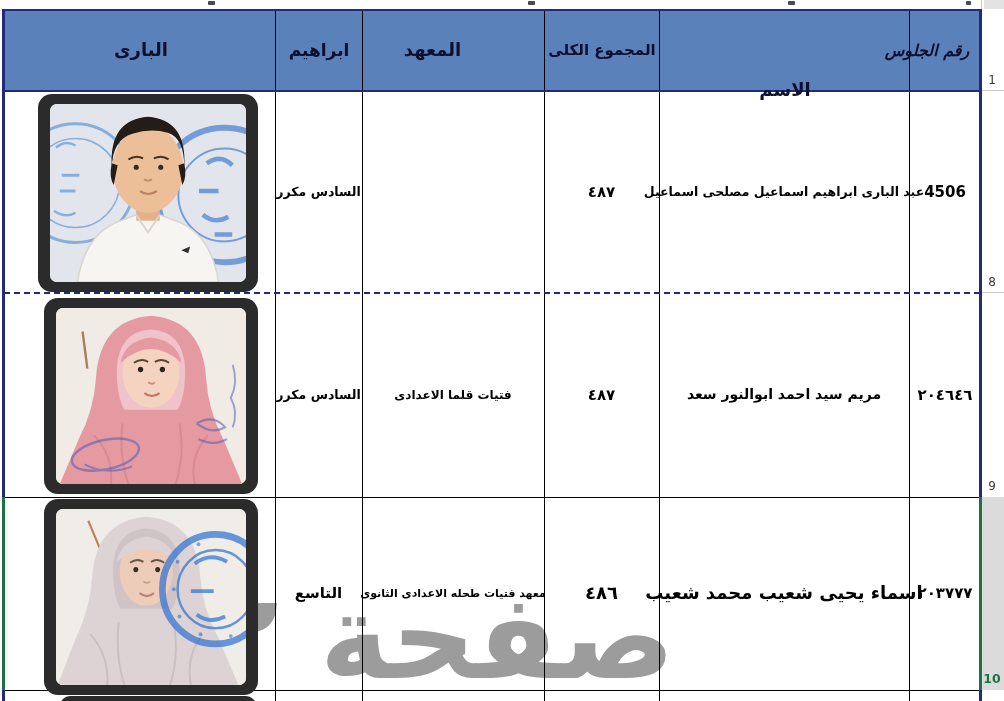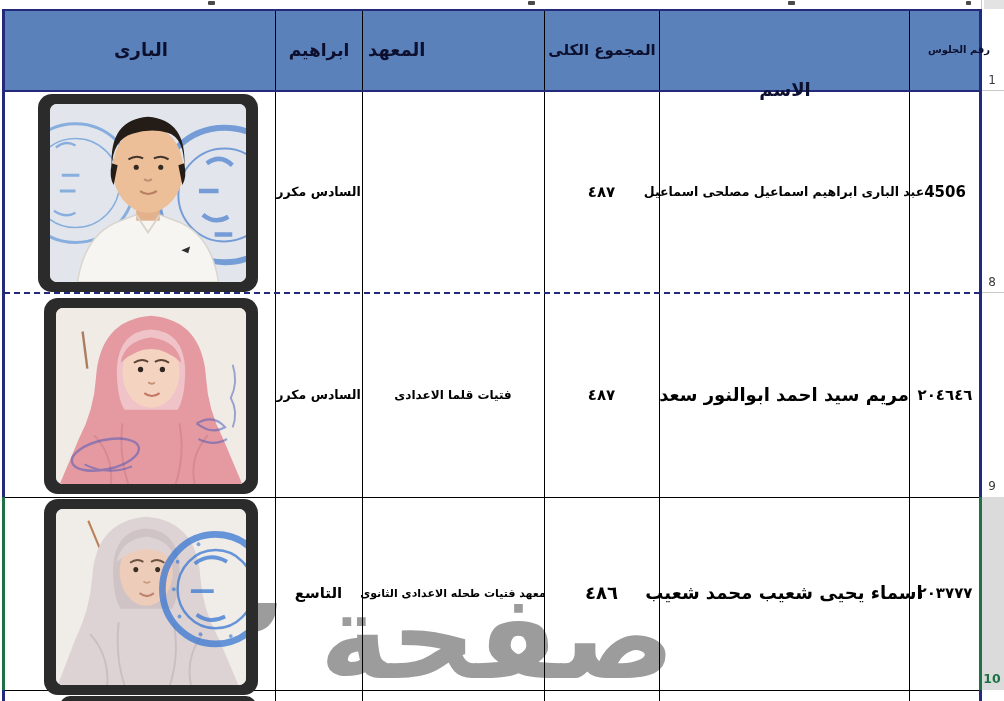--- a/index.html
+++ b/index.html
@@ -49,30 +49,30 @@
   <div class="speck" style="left:208px;"></div>
   <div class="speck" style="left:528px;"></div>
   <div class="speck" style="left:788px;"></div>
   <div class="speck" style="left:966px;width:5px;"></div>
   <div class="corner"></div>
 
   <div class="watermark">صفحة ٢</div>
 
   <div class="header-bg"></div>
 
-  <div class="cellbox header-cell" style="left:924px;width:70px;font-size:10px;">
+  <div class="cellbox header-cell" style="left:892px;width:70px;font-size:16px;font-style:italic;">
       <span>رقم الجلوس</span>
     </div>
   <div class="cellbox header-cell" style="left:680px;width:210px;font-size:18px;margin-top:40px;">
       <span>الاسم</span>
     </div>
   <div class="cellbox header-cell" style="left:548px;width:108px;font-size:15px;">
       <span>المجموع الكلى</span>
     </div>
-  <div class="cellbox header-cell" style="left:368px;width:145px;font-size:18px;justify-content:flex-end;">
+  <div class="cellbox header-cell" style="left:360px;width:145px;font-size:18px;">
       <span>المعهد</span>
     </div>
   <div class="cellbox header-cell" style="left:277px;width:84px;font-size:17px;">
       <span>ابراهيم</span>
     </div>
   <div class="cellbox header-cell" style="left:30px;width:222px;font-size:18px;">
       <span>البارى</span>
     </div>
 
   <div class="vline" style="left:275px;"></div>
@@ -133,21 +133,21 @@
         <path d="M80 56 q8 -5 15 -1 M106 55 q8 -4 15 1" stroke="#42342a" stroke-width="2" fill="none"></path>
         <path d="M96 76 q4 3 8 0" stroke="#c08f70" stroke-width="2" fill="none"></path>
         <path d="M92 88 q8 6 17 0" stroke="#b97f63" stroke-width="2.2" fill="none"></path>
         <path d="M88 112 L100 130 L112 112" fill="none" stroke="#d9d5cd" stroke-width="2"></path>
         <path d="M134 148 l9 -4 l-2 7 z" fill="#2e2e2e"></path>
       </svg>
     </div>
   </div>
 
   <div class="cellbox" style="left:909px;top:294px;width:72px;height:202px;font-size:15px;">٢٠٤٦٤٦</div>
-  <div class="cellbox" style="left:659px;top:294px;width:250px;height:202px;font-size:18px;">مريم سيد احمد ابوالنور سعد</div>
+  <div class="cellbox" style="left:659px;top:294px;width:250px;height:202px;font-size:14px;">مريم سيد احمد ابوالنور سعد</div>
   <div class="cellbox" style="left:544px;top:294px;width:115px;height:202px;font-size:15px;">٤٨٧</div>
   <div class="cellbox" style="left:362px;top:294px;width:182px;height:202px;font-size:12px;">فتيات قلما الاعدادى</div>
   <div class="cellbox" style="left:275px;top:294px;width:87px;height:202px;font-size:12.5px;">السادس مكرر</div>
   <div class="pframe" style="left:44px;top:298px;width:214px;height:196px;">
     <div class="inner">
       <svg viewBox="0 0 200 180" preserveAspectRatio="none">
         <rect width="200" height="180" fill="#f1ebe6"></rect>
         <path d="M28 24 l5 38" stroke="#9c6a48" stroke-width="2.5" opacity="0.85" fill="none"></path>
         <path d="M100 8 Q154 12 158 72 Q160 104 176 134 L196 180 L4 180 L24 134 Q40 104 42 72 Q46 12 100 8 Z" fill="#e59aa2"></path>
         <path d="M100 22 Q134 24 136 62 Q136 92 128 104 L72 104 Q64 92 64 62 Q66 24 100 22 Z" fill="#efc3c8"></path>

